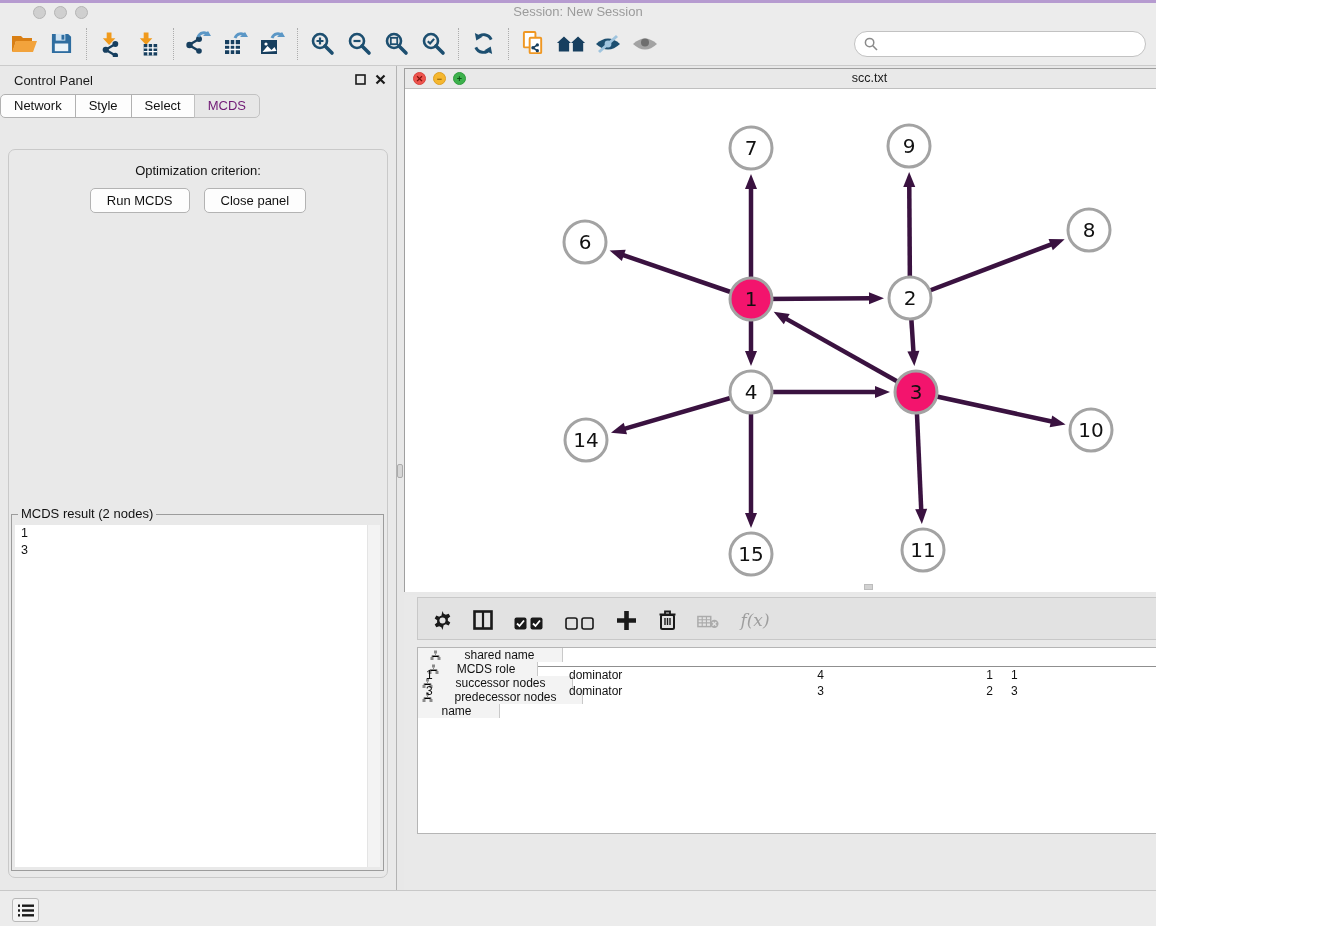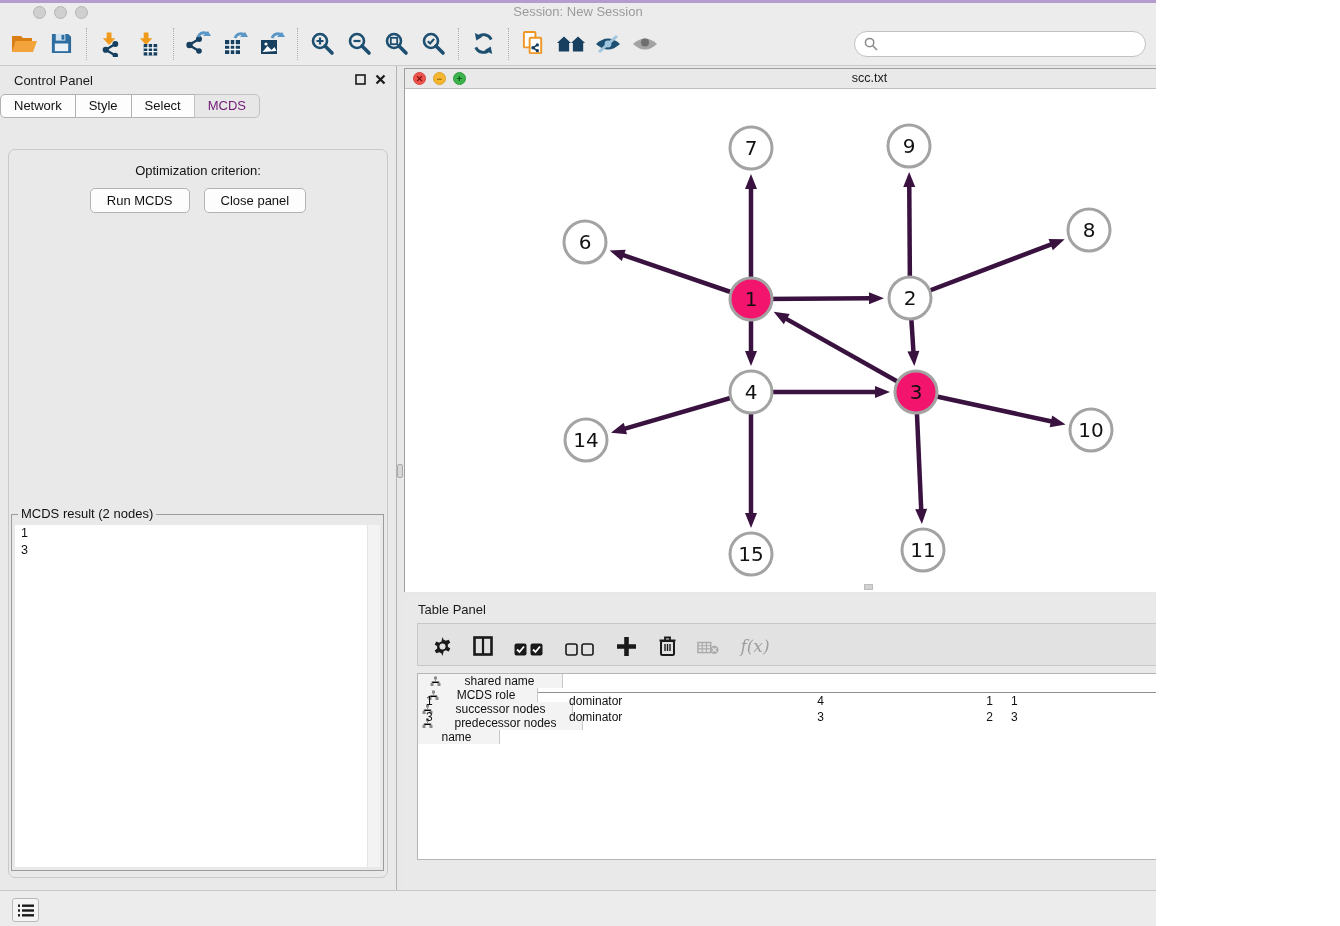--- a/index.html
+++ b/index.html
@@ -364,31 +364,20 @@
           <g>
             <circle cx="518" cy="461" r="21" fill="#ffffff" stroke="#A3A3A3" stroke-width="3"></circle>
             <text x="518" y="468" text-anchor="middle" font-size="20" fill="#111111" font-family="&quot;DejaVu Sans&quot;, sans-serif">11</text>
           </g>
         </svg>
     </div>
     <div class="nw-resize"></div>
   </div>
 
   <div class="table-panel">
-    <div class="tp-header">
-      <span class="panel-title">Table Panel</span>
-      <span class="win-icons">
-        <svg width="11" height="11" viewBox="0 0 11 11">
-            <rect x="1" y="1" width="9" height="9" fill="none" stroke="#1a1a1a" stroke-width="1.6"></rect>
-          </svg>
-        <svg width="11" height="11" viewBox="0 0 11 11">
-            <path d="M1.5 1.5 9.5 9.5M9.5 1.5 1.5 9.5" stroke="#1a1a1a" stroke-width="2.2"></path>
-          </svg>
-      </span>
-    </div>
     <div class="tp-toolbar">
       <div class="ticon">
         <svg width="19" height="19" viewBox="0 0 20 20">
             <path d="M10 0l1.2 3a7 7 0 0 1 2.3 1l3-1.2 1.7 3-2.6 2a7 7 0 0 1 0 2.4l2.6 2-1.7 3-3-1.2a7 7 0 0 1-2.3 1L10 20l-1.2-3a7 7 0 0 1-2.3-1l-3 1.2-1.7-3 2.6-2a7 7 0 0 1 0-2.4l-2.6-2 1.7-3 3 1.2a7 7 0 0 1 2.3-1z" fill="#1a1a1a"></path>
             <circle cx="10" cy="10" r="3.2" fill="#e2e2e2"></circle>
           </svg>
       </div>
       <div class="ticon">
         <svg width="20" height="20" viewBox="0 0 20 20">
             <rect x="1.5" y="1.5" width="17" height="17" fill="none" stroke="#1a1a1a" stroke-width="2.6"></rect>

